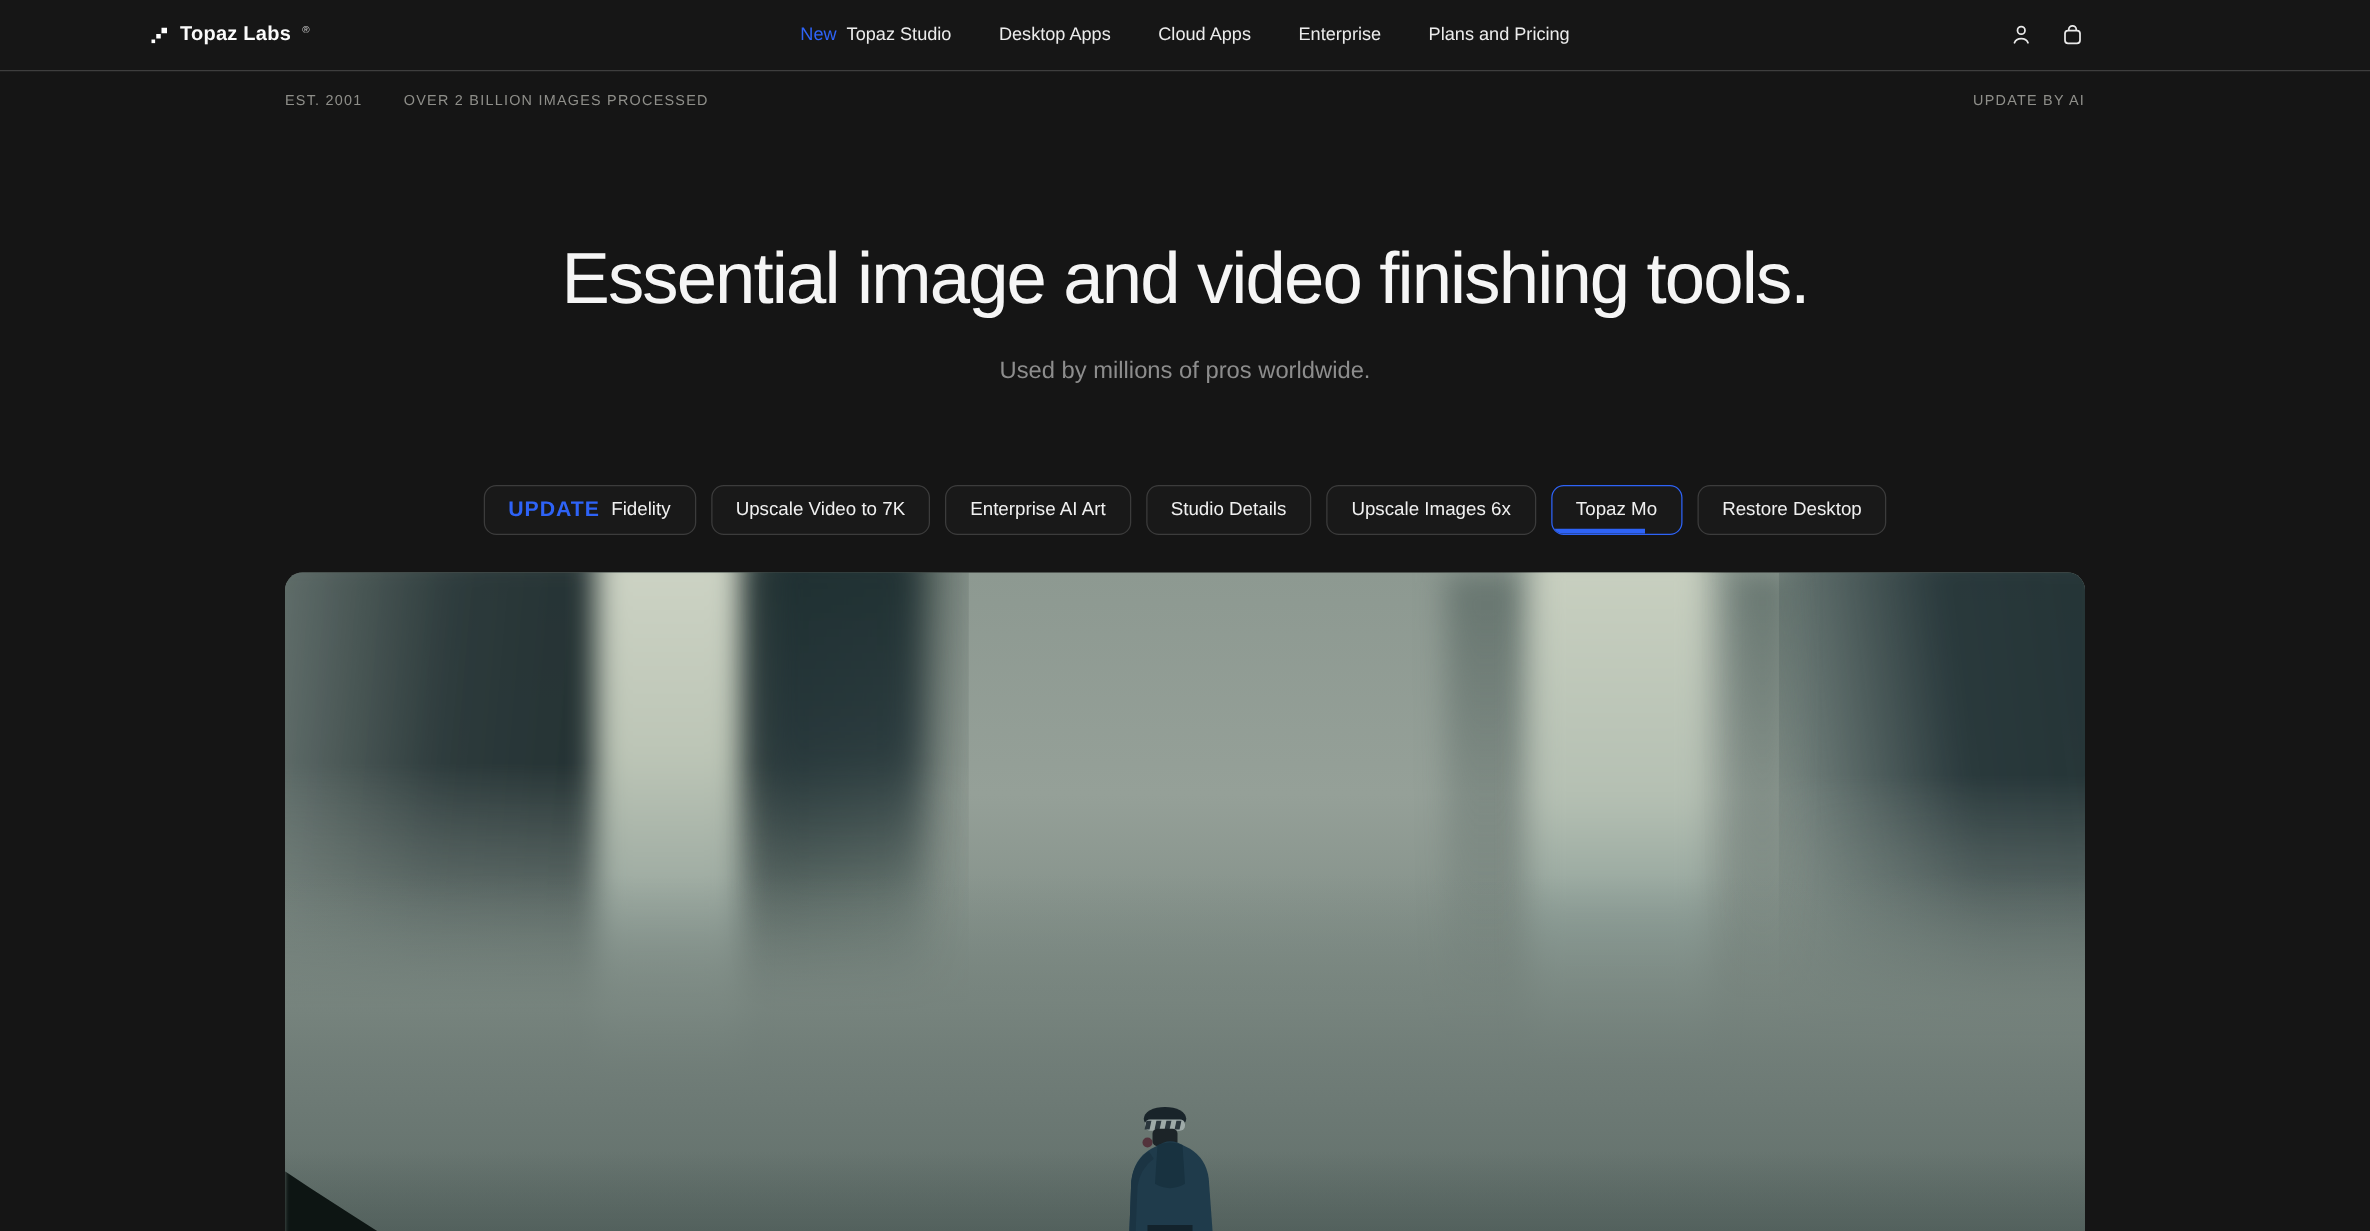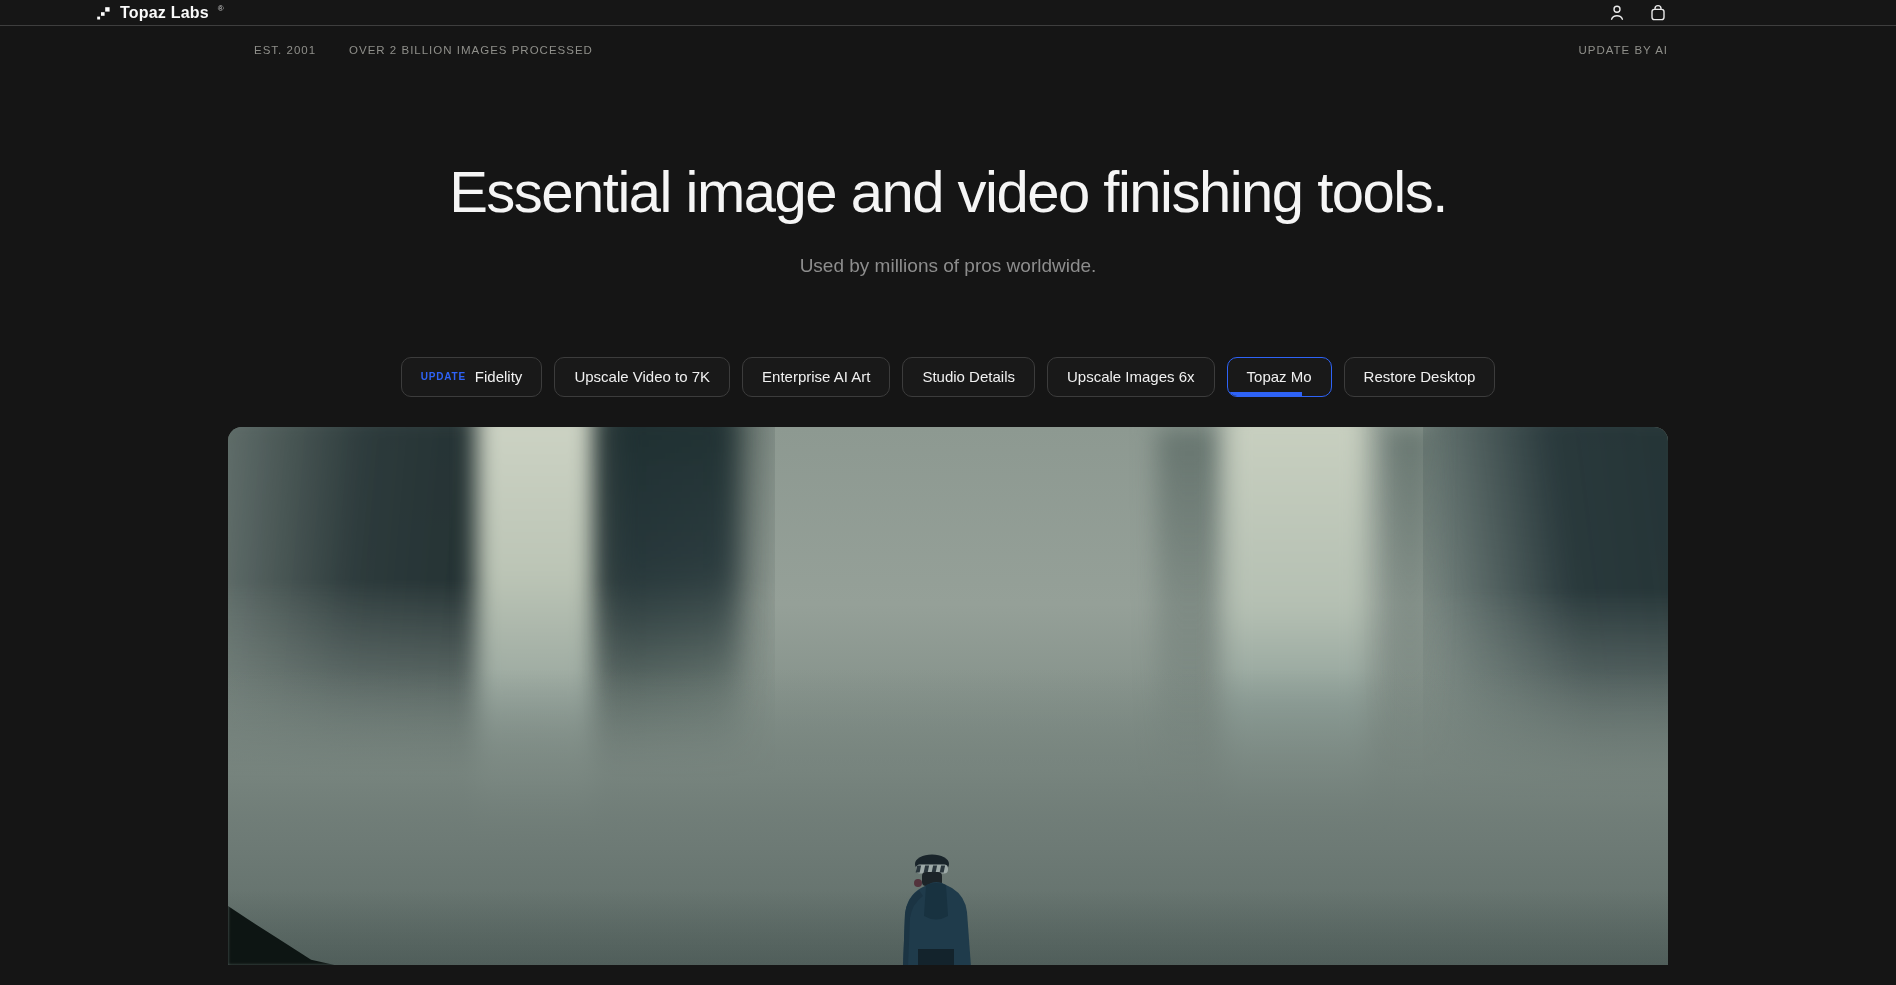--- a/index.html
+++ b/index.html
@@ -7,25 +7,25 @@
   body {
     background:#151515;
     overflow:hidden;
     font-family:"Liberation Sans", sans-serif;
     color:#f2f2f2;
     -webkit-font-smoothing:antialiased;
   }
 
   
   .navbar {
-    height:26px;
+    height:57px;
     border-bottom:1px solid #3e3e3e;
     display:flex;
     align-items:center;
-    padding:0 226px 0 96px;
+    padding:0 226px 0 120px;
     position:relative;
     background:#161616;
   }
   .logo { display:flex; align-items:flex-start; gap:9px; cursor:pointer; }
   .logo-mark { display:block; margin-top:2px; }
   .logo-text { font-size:16px; font-weight:700; letter-spacing:.2px; color:#fafafa; line-height:18px; }
   .logo-reg { font-size:8px; color:#cfcfcf; vertical-align:top; line-height:10px; }
 
   .nav-center {
     position:absolute; left:50%; transform:translateX(-50%);
@@ -38,21 +38,21 @@
   .nav-right { margin-left:auto; display:flex; align-items:center; gap:17px; }
   .icon-btn { width:24px; height:24px; display:flex; align-items:center; justify-content:center; cursor:pointer; }
 
   
   .statsbar {
     display:flex; align-items:center;
     padding:18px 228px 0 228px;
     font-size:11.5px; letter-spacing:1px;
     color:#8f8f8a;
   }
-  .stats-left { display:flex; gap:33px;margin-left:26px; }
+  .stats-left { display:flex; gap:33px; }
   .stats-right { margin-left:auto; }
 
   
   .hero-title {
     margin-top:104px;
     text-align:center;
     font-size:58px;
     font-weight:500;
     letter-spacing:-1.5px;
     line-height:1.12;
@@ -78,21 +78,21 @@
     background:#191919;
     border:1px solid #3c3c3c;
     border-radius:10px;
     color:#f0f0f0;
     font-size:15px;
     cursor:pointer;
     overflow:hidden;
     white-space:nowrap;
   }
   .pill .pill-badge {
-    color:#2e63f7; font-size:10px; font-weight:700; letter-spacing:.8px;
+    color:#2e63f7; font-size:17px; font-weight:700; letter-spacing:.8px;
   }
   .pill.active { border:1.5px solid #2e63f7; }
   .pill-progress {
     position:absolute; left:0; bottom:0; height:4px; width:0;
     background:#2e63f7;
   }
 
   
   .hero-media {
     position:relative;
@@ -167,20 +167,38 @@
   <div class="logo">
     <svg class="logo-mark" width="15" height="15" viewBox="0 0 15 15">
       <rect x="9.2" y="1.2" width="4.4" height="4.4" fill="#ffffff"></rect>
       <rect x="5" y="6.2" width="3.6" height="3.6" fill="#ffffff"></rect>
       <rect x="1.2" y="10.6" width="2.9" height="2.9" fill="#ffffff"></rect>
     </svg>
     <span class="logo-text">Topaz Labs</span>
     <span class="logo-reg">®</span>
   </div>
 
+  <nav class="nav-center">
+    <a class="nav-item">
+      <span class="nav-badge">New</span>
+      <span>Topaz Studio</span>
+    </a>
+    <a class="nav-item">
+      <span>Desktop Apps</span>
+    </a>
+    <a class="nav-item">
+      <span>Cloud Apps</span>
+    </a>
+    <a class="nav-item">
+      <span>Enterprise</span>
+    </a>
+    <a class="nav-item">
+      <span>Plans and Pricing</span>
+    </a>
+  </nav>
 
   <div class="nav-right">
     <div class="icon-btn">
       <svg width="20" height="20" viewBox="0 0 20 20" fill="none" stroke="#e9e9e9" stroke-width="1.4" stroke-linecap="round">
         <circle cx="10" cy="6.3" r="3"></circle>
         <path d="M4.6 16.2 a5.6 4.6 0 0 1 10.8 0"></path>
       </svg>
     </div>
     <div class="icon-btn">
       <svg width="20" height="20" viewBox="0 0 20 20" fill="none" stroke="#e9e9e9" stroke-width="1.4" stroke-linejoin="round">

